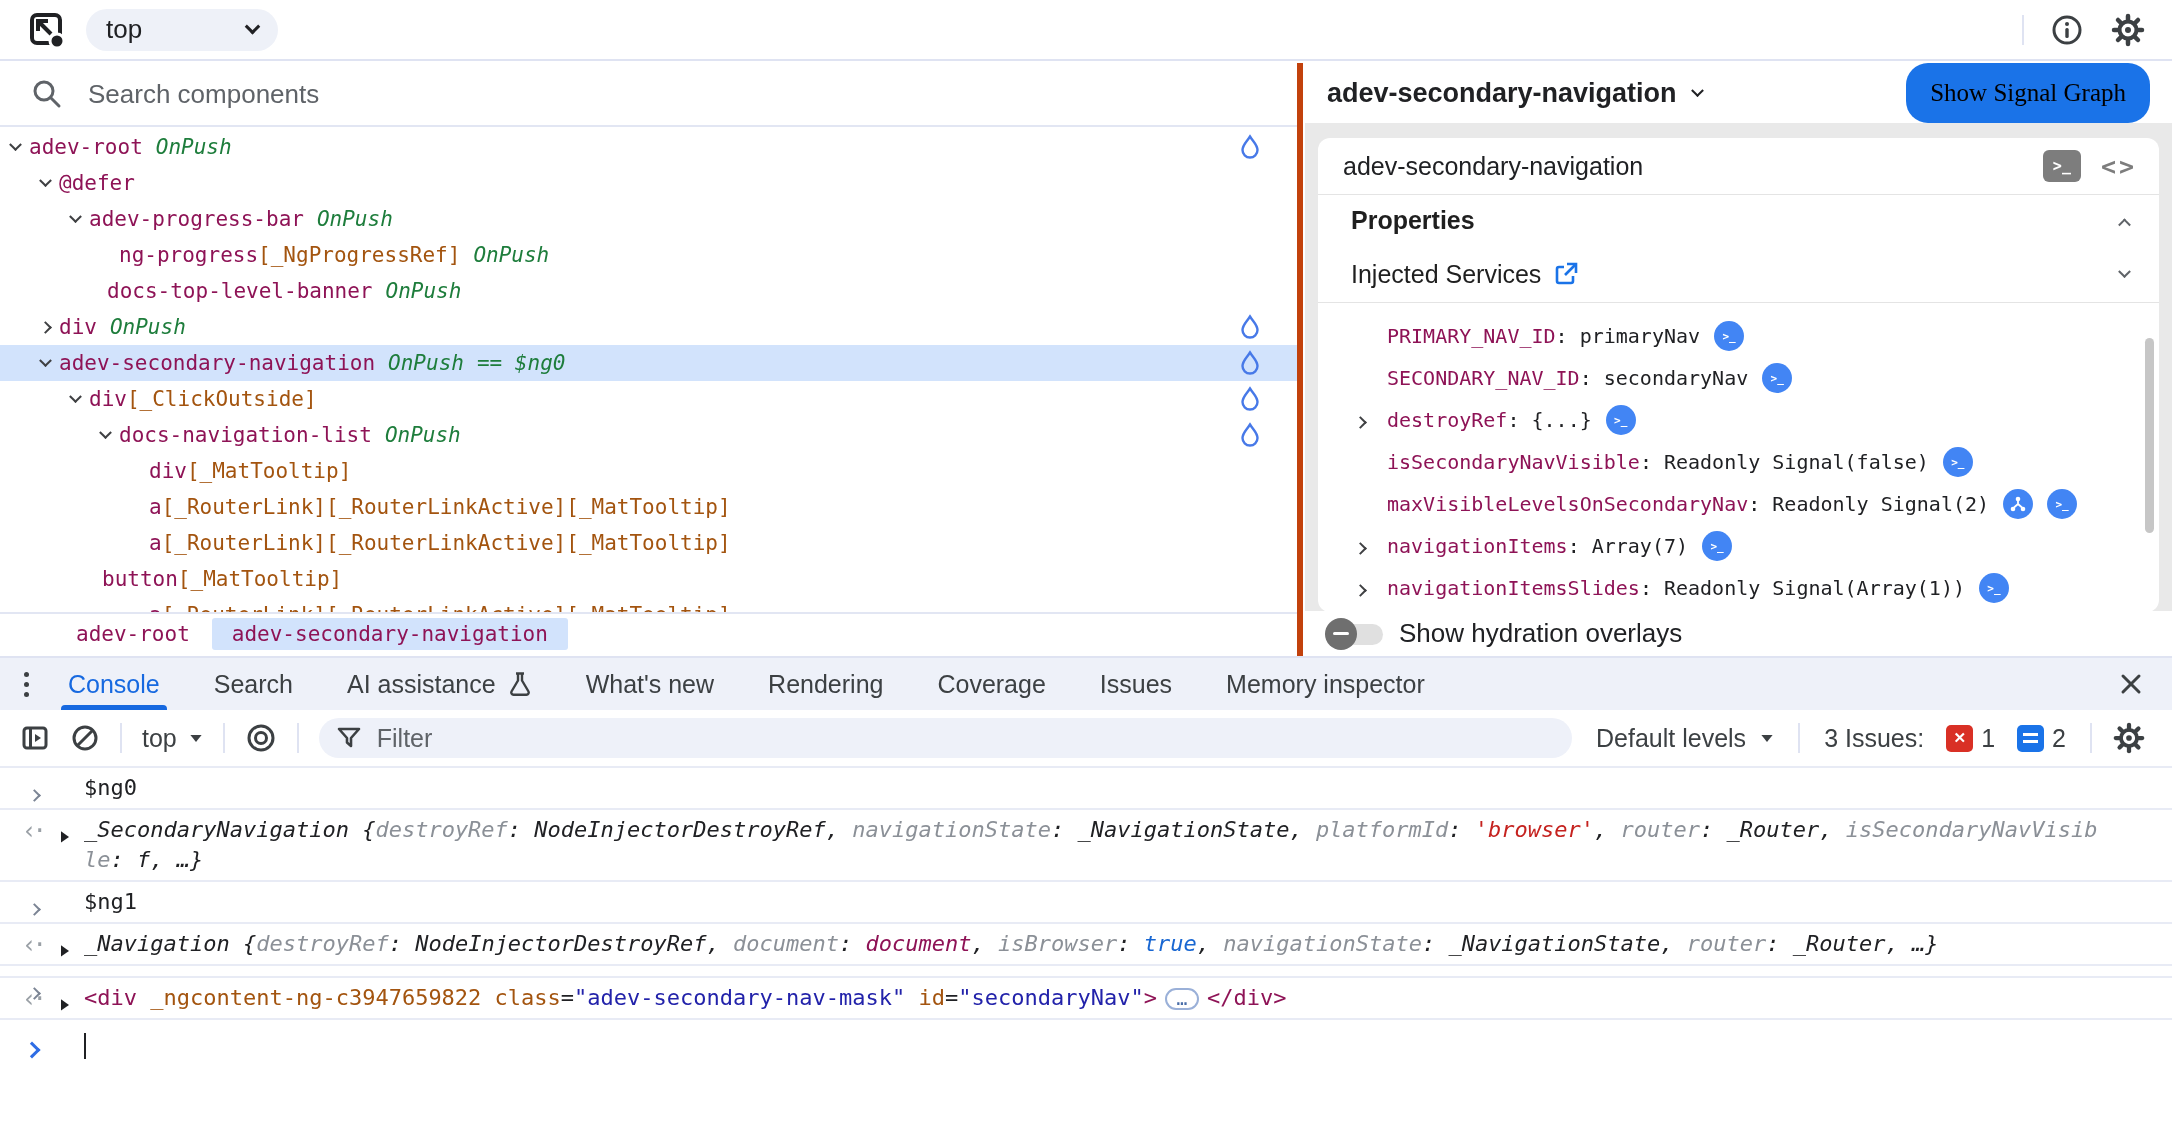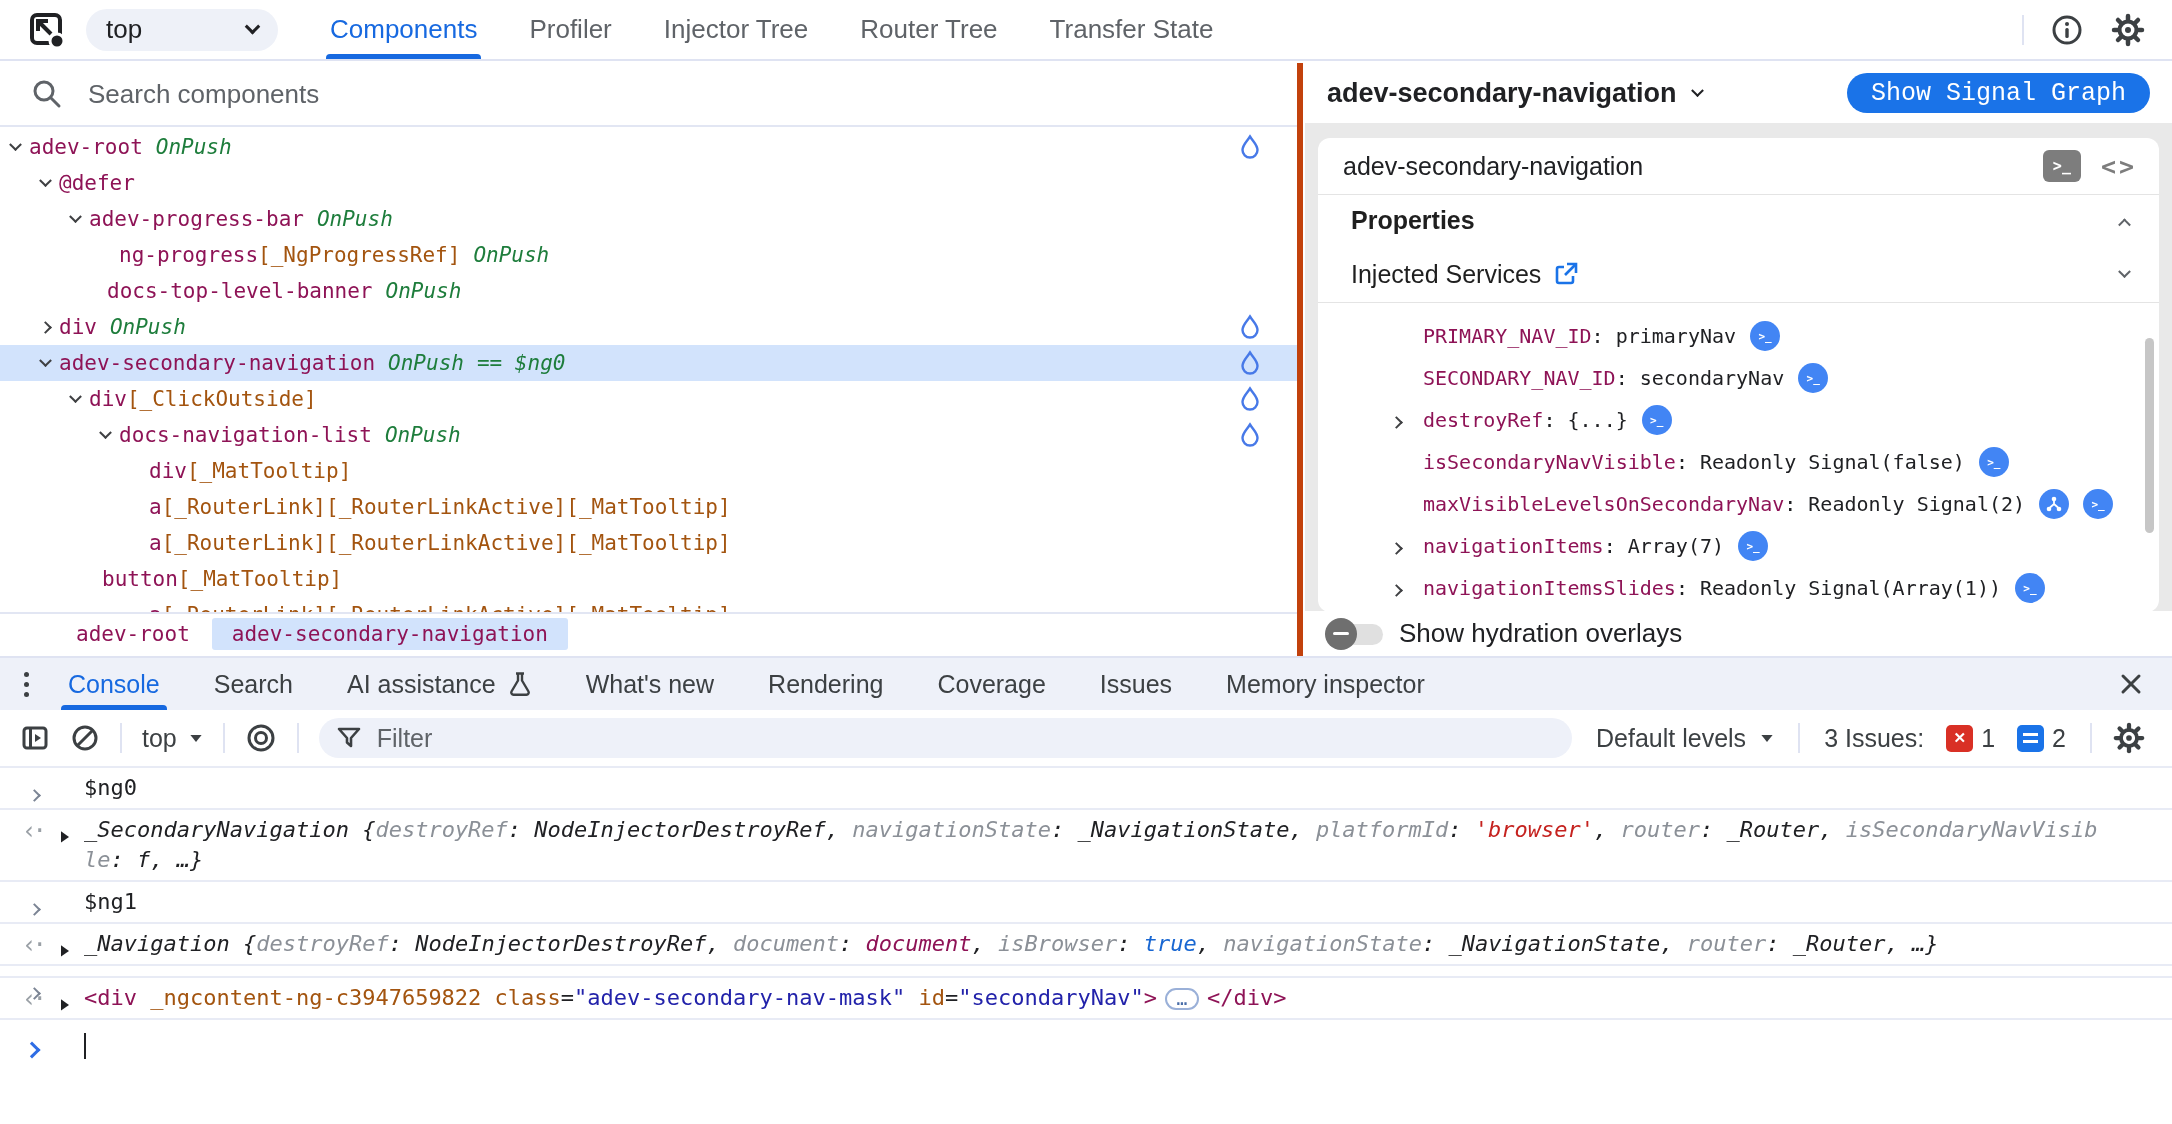--- a/index.html
+++ b/index.html
@@ -56,38 +56,38 @@
             font-family:"DejaVu Sans Mono", monospace; font-size:21px; color:#8e1356; }
   .crumb { padding:4px 20px; margin-left:2px; border-radius:3px; cursor:default; }
   .crumb:first-child { margin-left:56px; }
   .crumb.selected { background:#d2e3fc; }
 
   
   #right-col { position:absolute; left:1305px; top:63px; width:867px; height:593px; background:#fff; }
   #rp-header { height:62px; display:flex; align-items:center; border-bottom:2px solid #e9e9e9; background:#fff; }
   #rp-title { margin-left:22px; font-size:27px; font-weight:bold; color:#202124; display:flex; align-items:center; gap:16px; }
   #rp-title .chev { color:#202124; }
-  #signal-btn { margin-left:auto; margin-right:22px; height:40px; background:#1a73e8; color:#ffffff;
+  #signal-btn { margin-left:auto; margin-right:22px; height:60px; background:#1a73e8; color:#000000;
                 border:none; border-radius:22px; font-size:25px; padding:0 24px;
-                font-family:Liberation Mono, monospace; cursor:pointer; }
+                font-family:Liberation Serif, serif; cursor:pointer; }
   #rp-body { position:relative; height:531px; background:#e9e9e9; }
   #rp-card { position:absolute; left:13px; right:13px; top:13px; height:474px;
              background:#fff; border-radius:12px; overflow:hidden; }
   .card-row { height:57px; display:flex; align-items:center; border-bottom:1px solid #e4e4e4; }
   #card-title { margin-left:25px; font-size:25px; color:#202124; }
   .card-icons { margin-left:auto; margin-right:22px; display:flex; align-items:center; gap:20px; }
   .term-badge-gray { width:38px; height:32px; border-radius:6px; background:#7d7d7d; color:#fff;
                      font-family:"DejaVu Sans Mono", monospace; font-size:15px; font-weight:bold;
                      display:flex; align-items:center; justify-content:center; }
   .code-icon { font-size:25px; font-weight:bold; color:#7d7d7d; letter-spacing:3px; font-family:"DejaVu Sans Mono",monospace; }
   #injected-row .label { margin-left:33px; font-size:25px; color:#1f1f1f; display:flex; align-items:center; gap:12px; }
   .row-chev { margin-left:auto; margin-right:30px; color:#5f6368; }
   #props-row { height:51px; border-bottom:none; }
   #props-row .label { margin-left:33px; font-size:25px; font-weight:bold; color:#1f1f1f; }
-  #props-list { padding-top:12px; font-family:"DejaVu Sans Mono", monospace; font-size:20px;padding-left:36px; }
+  #props-list { padding-top:12px; font-family:"DejaVu Sans Mono", monospace; font-size:20px; }
   .prow { position:relative; height:42px; display:flex; align-items:center; padding-left:69px; white-space:nowrap; }
   .pexp { position:absolute; left:38px; color:#3f4043; }
   .pname { color:#8e1356; }
   .pval { color:#202124; }
   .badge { width:30px; height:30px; border-radius:50%; background:#4285f4; margin-left:14px;
            display:inline-flex; align-items:center; justify-content:center; flex:0 0 30px; }
   .badge .tb { color:#fff; font-size:11px; font-weight:bold; font-family:"DejaVu Sans Mono",monospace; }
   #card-scrollbar { position:absolute; right:5px; top:200px; width:9px; height:195px; border-radius:5px; background:#c6c6c6; }
   #hydration-bar { position:absolute; left:0; right:0; bottom:0; height:45px; background:#fff;
                    display:flex; align-items:center; }
@@ -156,27 +156,20 @@
   <svg id="inspect-icon" viewBox="0 0 42 42">
     <rect x="6" y="6" width="28" height="28" rx="5" fill="none" stroke="#202124" stroke-width="4"></rect>
     <path d="M25 25 L13 13" stroke="#202124" stroke-width="4"></path>
     <path d="M12 22 L12 12 L22 12" fill="none" stroke="#202124" stroke-width="4"></path>
     <circle cx="31" cy="32" r="7" fill="#202124" stroke="#ffffff" stroke-width="3"></circle>
   </svg>
   <div id="frame-pill">
     <span>top</span>
     <span class="chev down"></span>
   </div>
-  <div id="top-tabs">
-      <div class="top-tab active">Components</div>
-      <div class="top-tab">Profiler</div>
-      <div class="top-tab">Injector Tree</div>
-      <div class="top-tab">Router Tree</div>
-      <div class="top-tab">Transfer State</div>
-    </div>
   <div id="topbar-right">
     <div class="vdiv"></div>
     <svg width="34" height="34" viewBox="0 0 34 34">
       <circle cx="17" cy="17" r="13" fill="none" stroke="#3c4043" stroke-width="3"></circle>
       <circle cx="17" cy="11" r="2" fill="#3c4043"></circle>
       <rect x="15.3" y="15" width="3.4" height="10" rx="1.5" fill="#3c4043"></rect>
     </svg>
     <svg width="36" height="36" viewBox="0 0 36 36">
       <g stroke="#3c4043" stroke-width="4.5" stroke-linecap="round">
         <line x1="18" y1="4" x2="18" y2="9"></line>

